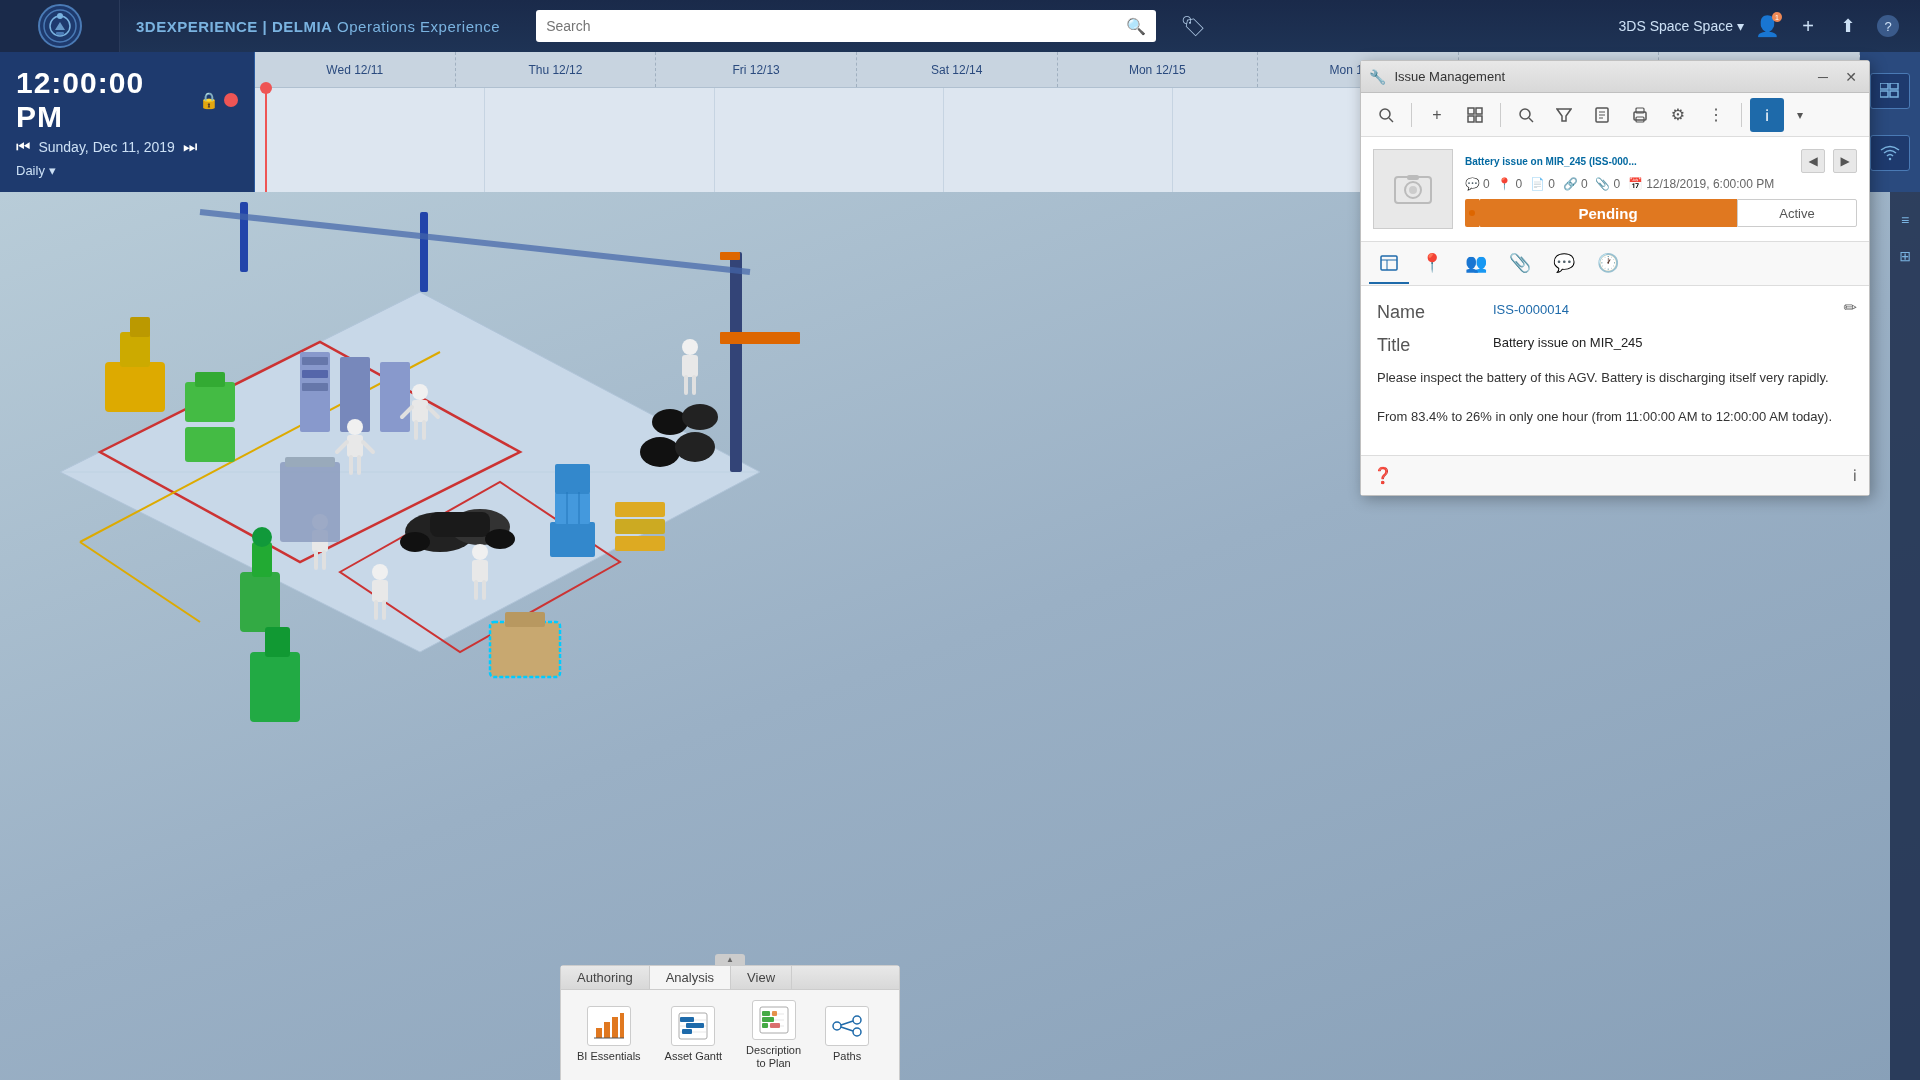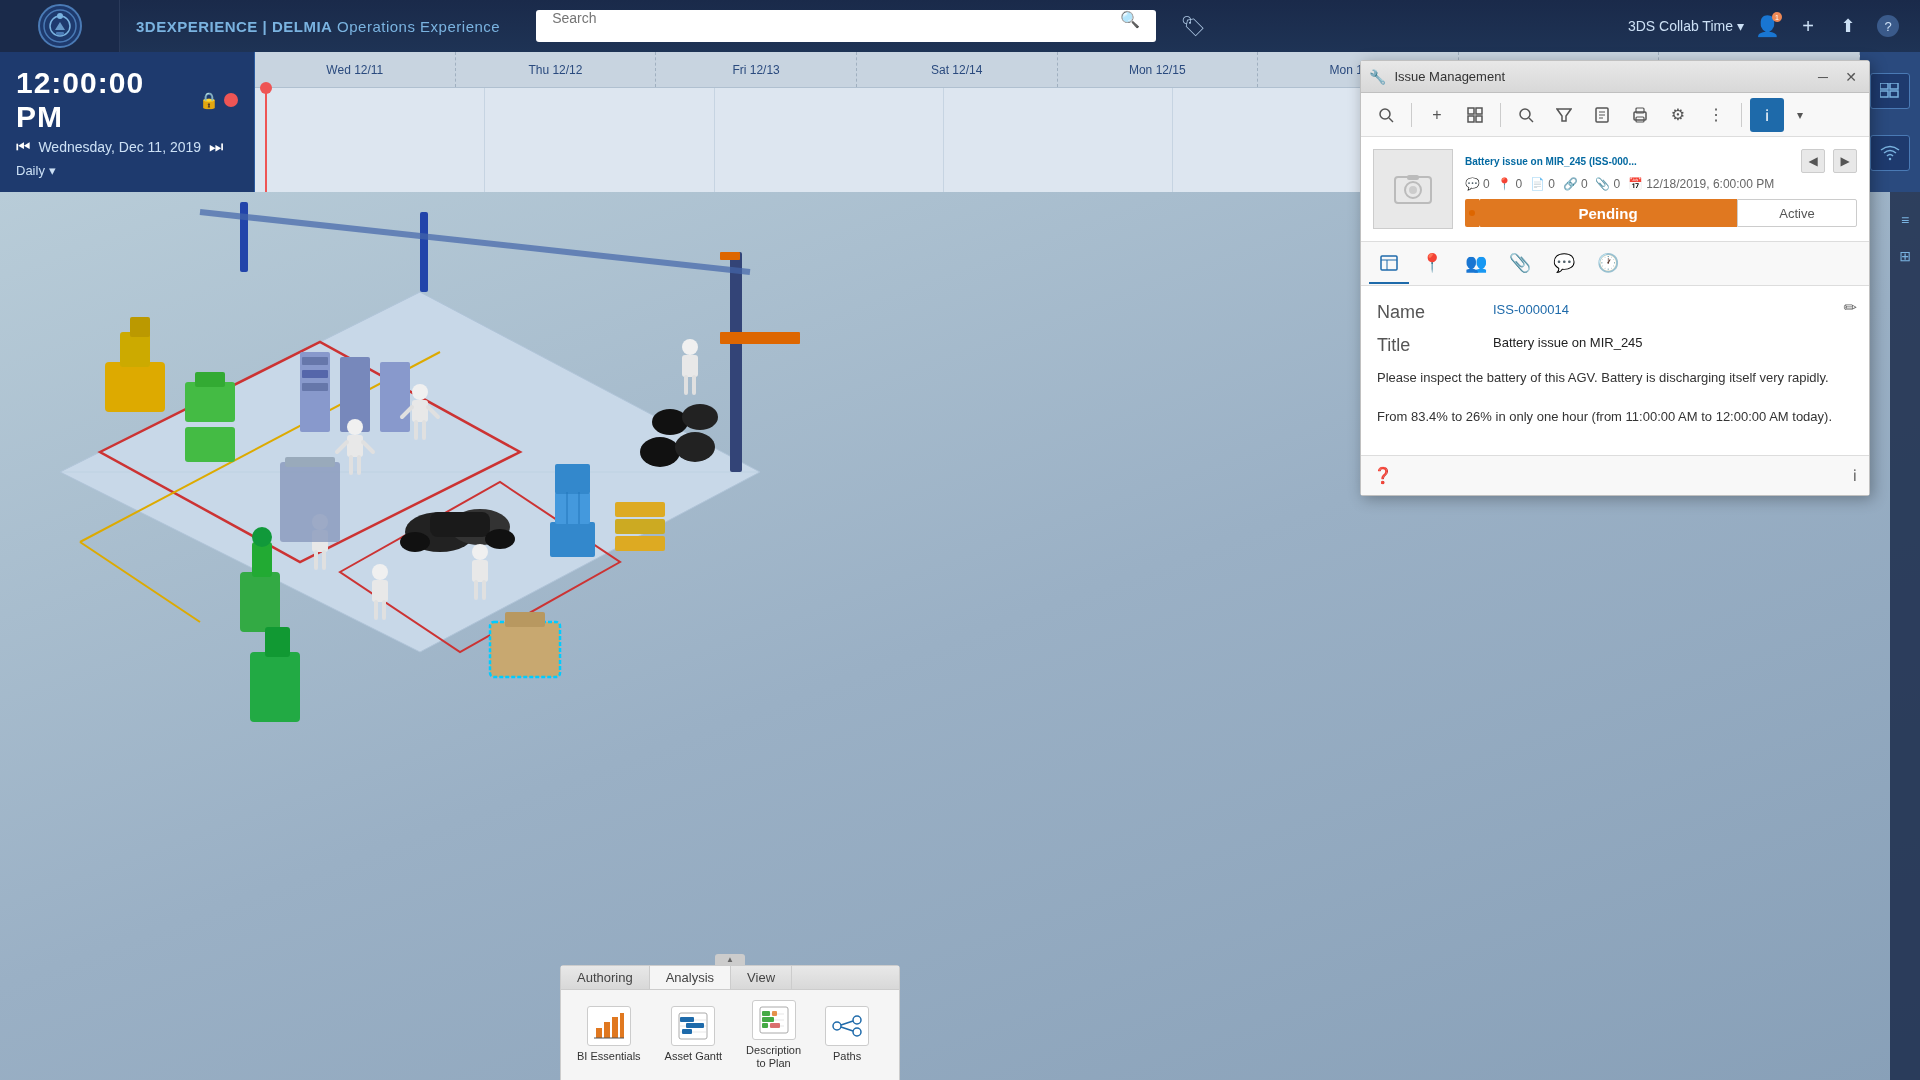--- a/index.html
+++ b/index.html
@@ -20,22 +20,22 @@
       border: 2px solid #4a7ab5; display: flex; align-items: center; justify-content: center;
       color: white; font-size: 10px; font-weight: bold;
     }
     .nav-brand {
       color: white; font-size: 15px; padding: 0 16px; flex-shrink: 0;
       font-weight: 300; letter-spacing: 0.5px;
     }
     .nav-brand span { font-weight: 700; color: #7ab3e0; }
     .nav-search {
       flex: 1; max-width: 620px; margin: 0 20px;
-      display: flex; align-items: flex-start;
-      background: white; border-radius: 3px; height: 32px; padding: 0 16px; gap: 12px;
+      display: flex; align-items: center;
+      background: white; border-radius: 3px; height: 32px; padding: 0 10px; gap: 12px;
     }
     .nav-search input {
       border: none; outline: none; flex: 1; font-size: 14px; color: #333;
       background: transparent;
     }
     .nav-search-icon { color: #666; font-size: 16px; }
     .nav-tag-icon {
       width: 34px; height: 34px; display: flex; align-items: center; justify-content: center;
       color: #aac4e0; font-size: 20px; cursor: pointer;
     }
@@ -332,21 +332,21 @@
     <span style="font-weight:300; color:#cce0f5;"> </span>
     <span style="font-weight:300;">Operations Experience</span>
   </div>
   <div class="nav-search">
     <input type="text" placeholder="Search" style="">
     <span class="nav-search-icon">🔍</span>
   </div>
   <div class="nav-tag-icon">🏷</div>
   <div class="nav-right">
     <div class="nav-collab">
-      <span>3DS Collab Time</span>
+      <span>3DS Space Space</span>
       <span>▾</span>
     </div>
     <div class="nav-btn">
       <span>👤</span>
       <span class="nav-badge">1</span>
     </div>
     <div class="nav-btn">
       <span>+</span>
     </div>
     <div class="nav-btn">
@@ -365,21 +365,21 @@
   </div>
 
   <div class="time-display">
     <div class="time-clock">
       <span style="font-size:30px;">12:00:00 PM</span>
       <span class="time-lock-icon">🔒</span>
       <div class="time-dot"></div>
     </div>
     <div class="time-date">
       <span class="time-nav">⏮</span>
-      <span>Wednesday, Dec 11, 2019</span>
+      <span>Sunday, Dec 11, 2019</span>
       <span class="time-nav">⏭</span>
     </div>
     <div class="time-daily">
       <span>Daily</span>
       <span>▾</span>
     </div>
   </div>
 
   <div class="timeline">
     <div class="timeline-header">

